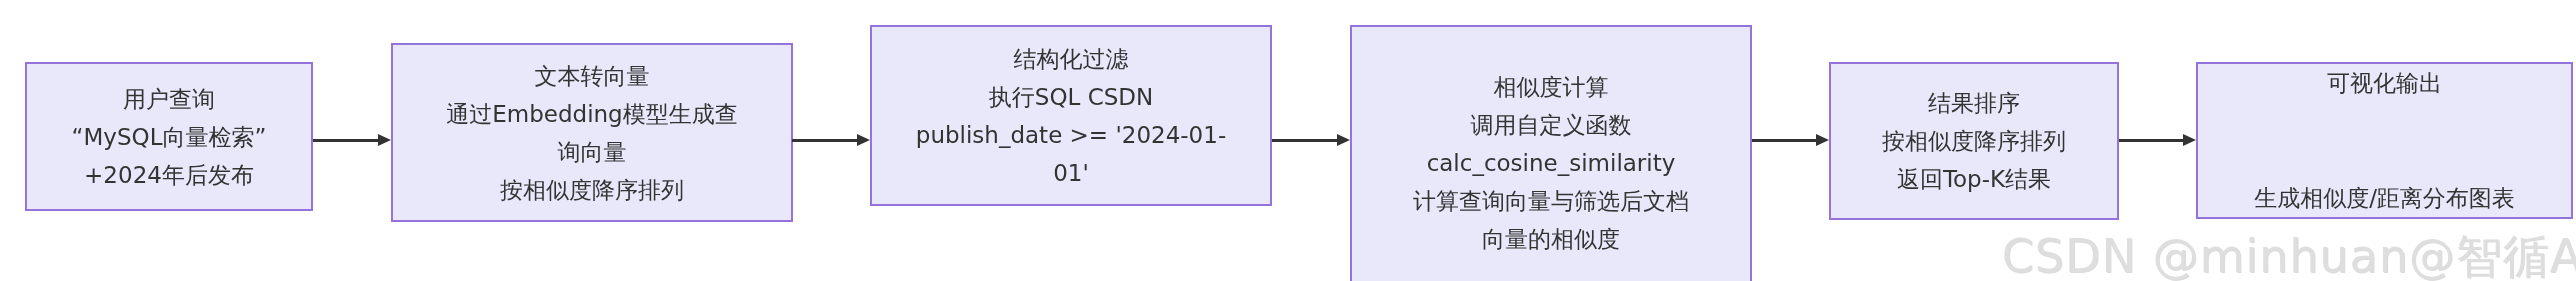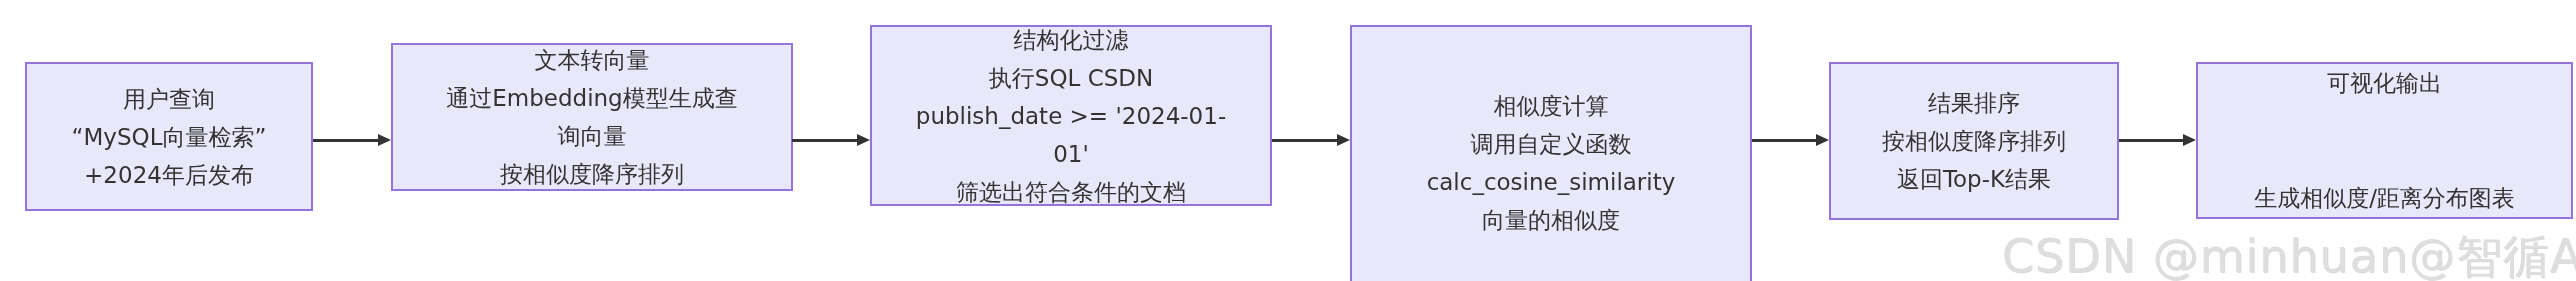--- a/index.html
+++ b/index.html
@@ -35,45 +35,45 @@
 
 <div class="flow-box" style="left:25px;top:62px;width:288px;height:149px;">
   <div class="box-line">用户查询</div>
   <div class="box-line">“MySQL向量检索”</div>
   <div class="box-line">+2024年后发布</div>
 </div>
 
 <div class="arrow-line" style="left:313px;width:65px;"></div>
 <div class="arrow-head" style="left:378px;"></div>
 
-<div class="flow-box" style="left:391px;top:43px;width:402px;height:148px;align-items:center;">
+<div class="flow-box" style="left:391px;top:43px;width:402px;height:179px;align-items:center;">
   <div class="box-line">文本转向量</div>
   <div class="box-line">通过Embedding模型生成查</div>
   <div class="box-line">询向量</div>
   <div class="box-line">按相似度降序排列</div>
 </div>
 
 <div class="arrow-line" style="left:792px;width:65px;"></div>
 <div class="arrow-head" style="left:857px;"></div>
 
 <div class="flow-box" style="left:870px;top:25px;width:402px;height:181px;">
   <div class="box-line">结构化过滤</div>
   <div class="box-line">执行SQL CSDN</div>
   <div class="box-line">publish_date &gt;= '2024-01-</div>
   <div class="box-line">01'</div>
-  <div class="box-line">筛选出符合条件的文档</div>
 </div>
 
 <div class="arrow-line" style="left:1272px;width:66px;"></div>
 <div class="arrow-head" style="left:1337px;"></div>
 
 <div class="flow-box" style="left:1350px;top:25px;width:402px;height:275px;">
   <div class="box-line">相似度计算</div>
   <div class="box-line">调用自定义函数</div>
   <div class="box-line">calc_cosine_similarity</div>
+  <div class="box-line">计算查询向量与筛选后文档</div>
   <div class="box-line">向量的相似度</div>
 </div>
 
 <div class="arrow-line" style="left:1752px;width:65px;"></div>
 <div class="arrow-head" style="left:1816px;"></div>
 
 <div class="flow-box" style="left:1829px;top:62px;width:290px;height:158px;">
   <div class="box-line">结果排序</div>
   <div class="box-line">按相似度降序排列</div>
   <div class="box-line">返回Top-K结果</div>

